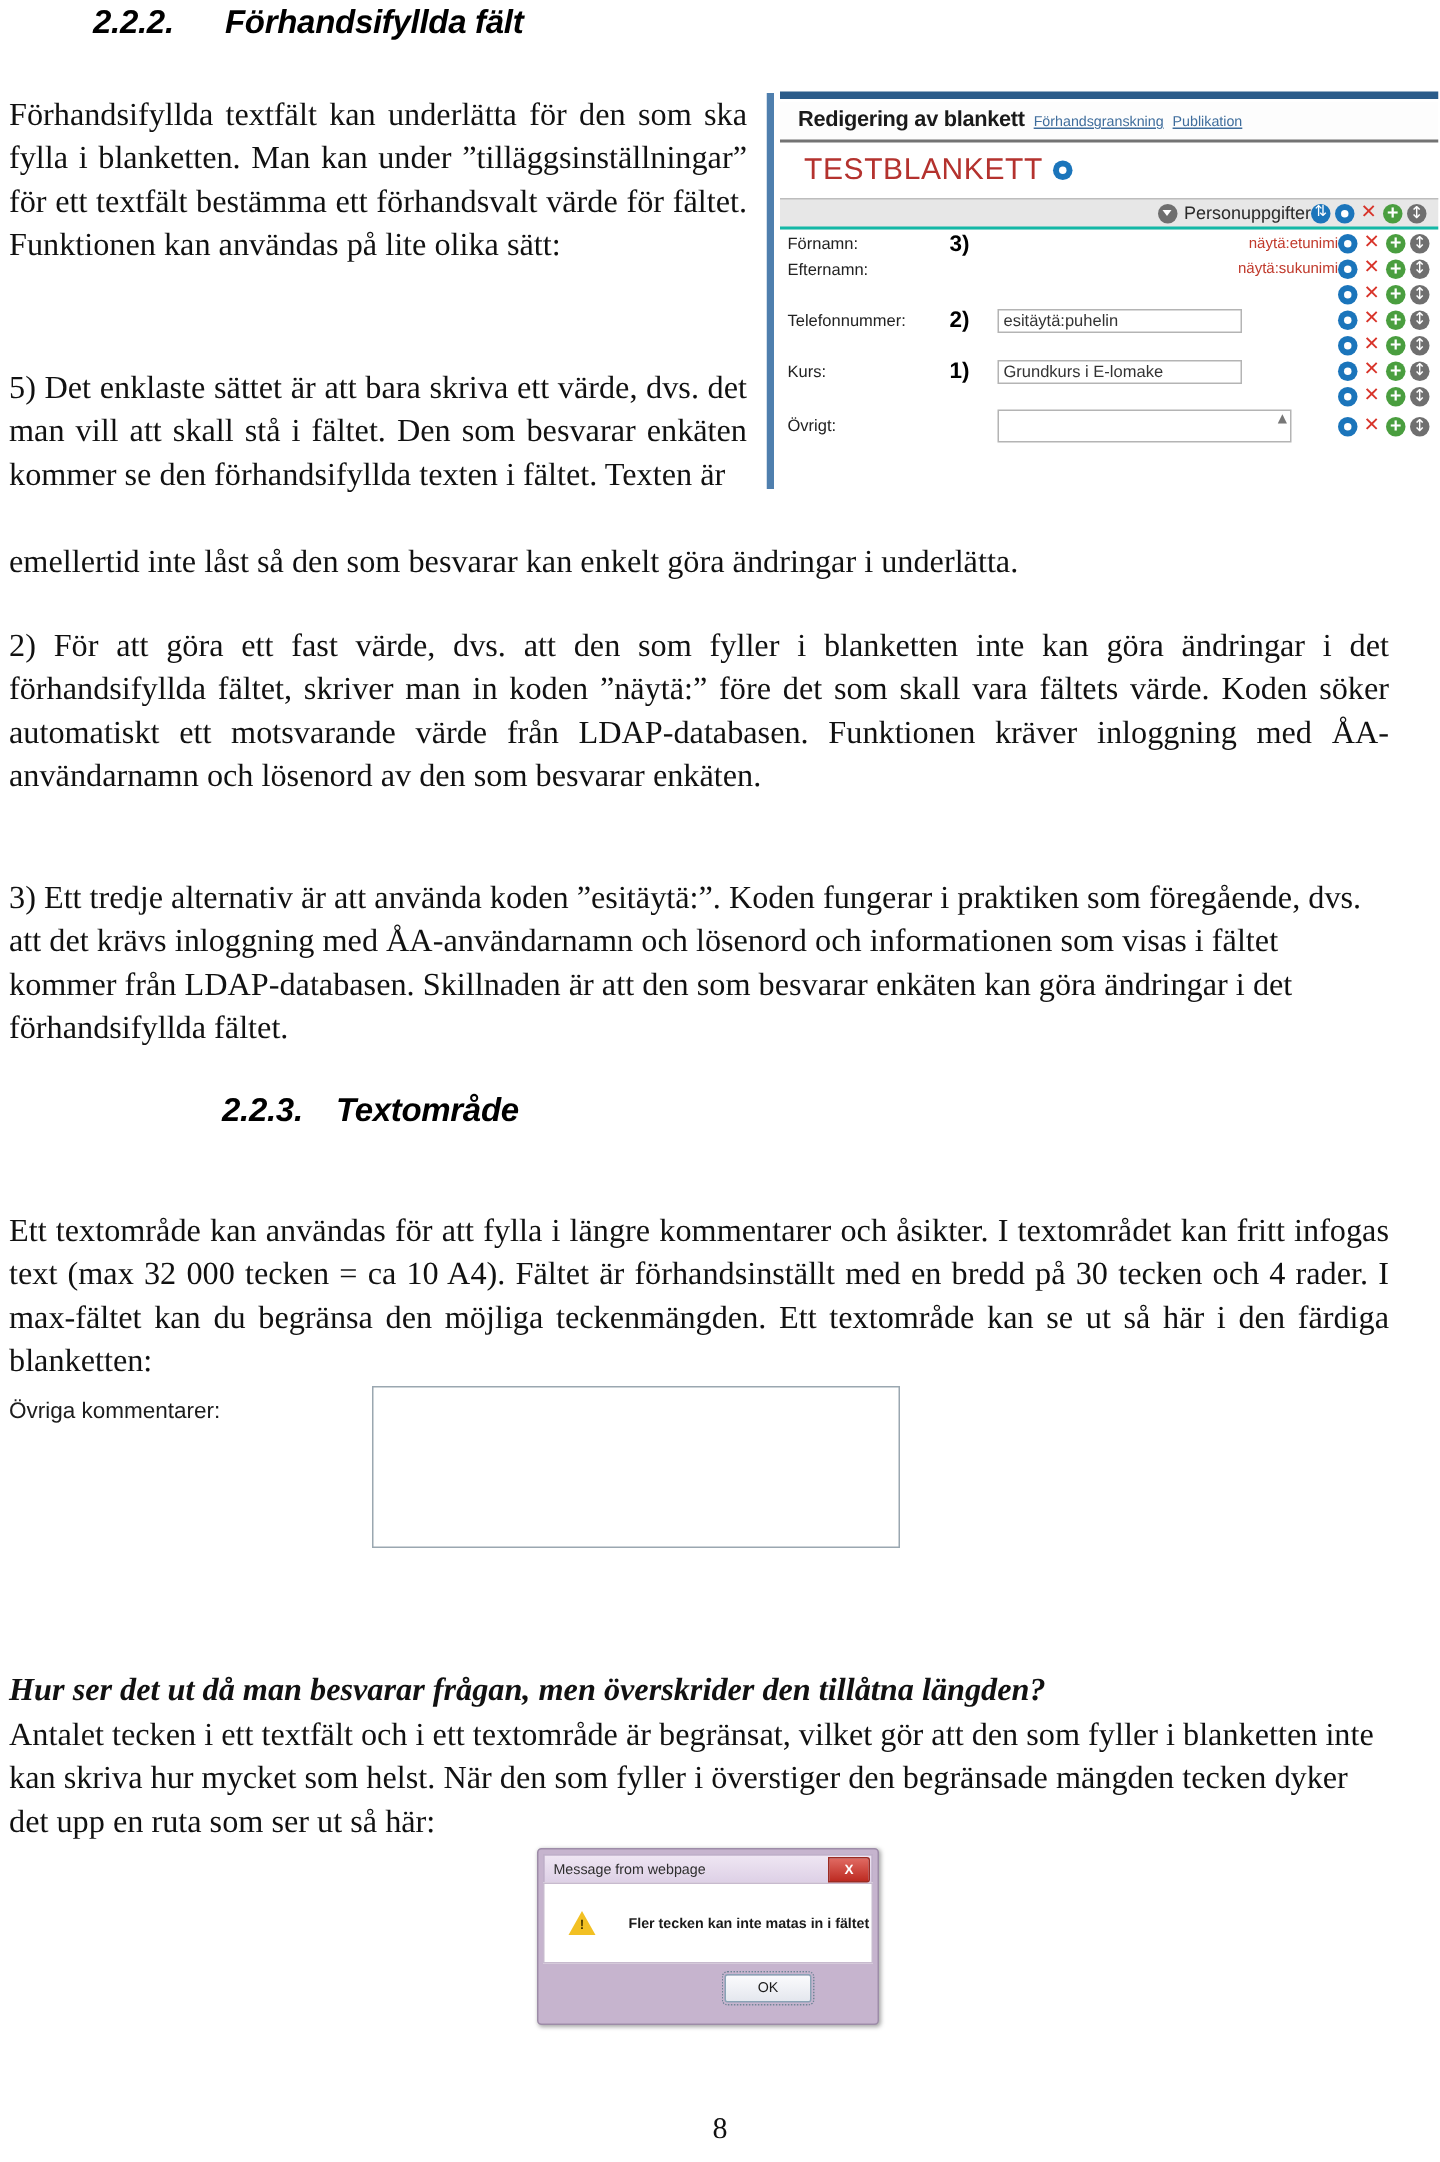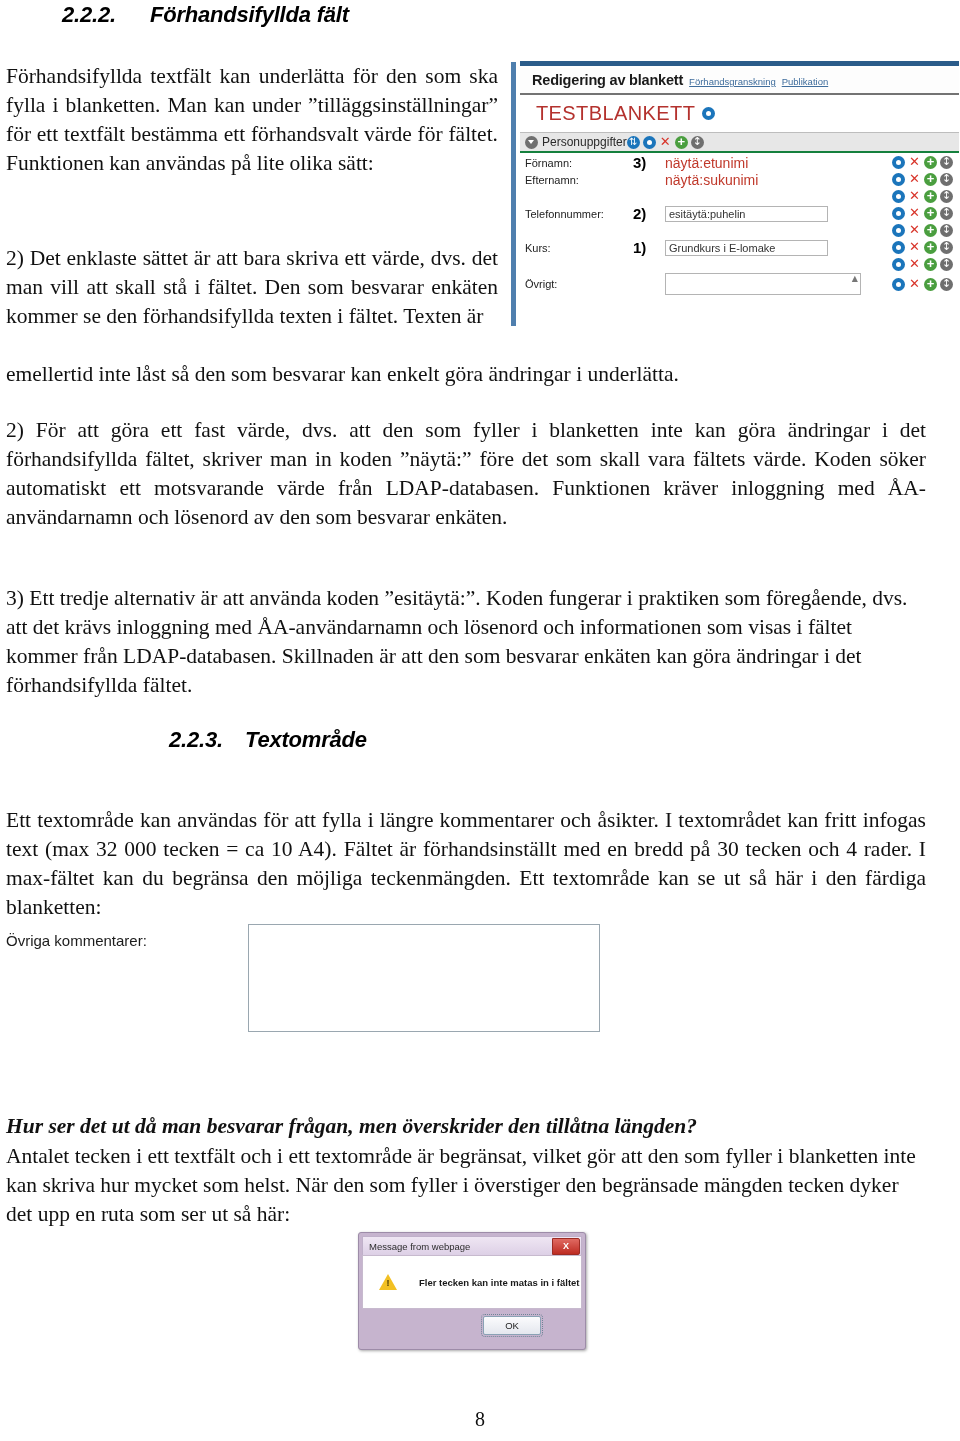--- a/index.html
+++ b/index.html
@@ -33,21 +33,21 @@
     display: flex;
     align-items: baseline;
   }
   .heading .num {
     width: 88px;
     flex: 0 0 88px;
   }
   .heading .ttl { white-space: pre; }
 
   #h222 { position: absolute; left: 62px; top: 2px; }
-  #h223 { position: absolute; left: 148px; top: 727px; margin-left: 21px; }
+  #h223 { position: absolute; left: 148px; top: 727px; }
   #h223 .num { width: 76px; flex: 0 0 76px; }
 
   
   .para {
     font-family: "Liberation Serif", serif;
     font-size: 21.5px;
     line-height: 29.2px;
     text-align: justify;
     color: #111;
   }
@@ -162,24 +162,24 @@
     color: #b4322e;
     letter-spacing: 0.4px;
     padding: 7px 0 7px 16px;
     display: flex;
     align-items: center;
     gap: 7px;
   }
   .shot-section {
     display: flex;
     align-items: center;
-    justify-content: flex-start;
+    justify-content: flex-end;
     background: #e7e7e7;
     border-top: 1px solid #bdbdbd;
-    border-bottom: 2px solid #15803d;
+    border-bottom: 2px solid #14b8a6;
     padding: 2px 8px 2px 5px;
   }
   .shot-section .sec-label {
     font-family: "Liberation Sans", sans-serif;
     font-size: 12px;
     color: #2a2a2a;
     display: flex;
     align-items: center;
     gap: 4px;
   }
@@ -304,23 +304,24 @@
     font-family: "Liberation Sans", sans-serif;
     font-size: 15px;
     font-weight: bold;
     color: #000;
     width: 32px;
     flex: 0 0 32px;
     text-align: left;
   }
   .f-value {
     font-family: "Liberation Sans", sans-serif;
-    font-size: 14px;
+    font-size: 10px;
     color: #c0392b;
     flex: 1 1 auto;
+    text-align: right;
   }
   .f-input {
     flex: 0 0 auto;
     height: 14px;
     border: 1px solid #b4b4b4;
     background: #fff;
     font-family: "Liberation Sans", sans-serif;
     font-size: 11px;
     color: #333;
     line-height: 14px;
@@ -491,21 +492,21 @@
 
 <div class="page">
 
   <div class="heading" id="h222">
     <span class="num">2.2.2.</span>
     <span class="ttl">Förhandsifyllda fält</span>
   </div>
 
   <p class="para" id="p-intro">Förhandsifyllda textfält kan underlätta för den som ska fylla i blanketten. Man kan under ”tilläggsinställningar” för ett textfält bestämma ett förhandsvalt värde för fältet. Funktionen kan användas på lite olika sätt:</p>
 
-  <p class="para" id="p-one">2) Det enklaste sättet är att bara skriva ett värde, dvs. det man vill att skall stå i fältet. Den som besvarar enkäten kommer se den förhandsifyllda texten i fältet. Texten är</p>
+  <p class="para" id="p-one">5) Det enklaste sättet är att bara skriva ett värde, dvs. det man vill att skall stå i fältet. Den som besvarar enkäten kommer se den förhandsifyllda texten i fältet. Texten är</p>
   <p class="para nojust" id="p-one-tail">emellertid inte låst så den som besvarar kan enkelt göra ändringar i underlätta.</p>
 
   <p class="para" id="p-two">2) För att göra ett fast värde, dvs. att den som fyller i blanketten inte kan göra ändringar i det förhandsifyllda fältet, skriver man in koden ”näytä:” före det som skall vara fältets värde. Koden söker automatiskt ett motsvarande värde från LDAP-databasen. Funktionen kräver inloggning med ÅA-användarnamn och lösenord av den som besvarar enkäten.</p>
 
   <p class="para nojust" id="p-three">3) Ett tredje alternativ är att använda koden ”esitäytä:”. Koden fungerar i praktiken som föregående, dvs. att det krävs inloggning med ÅA-användarnamn och lösenord och informationen som visas i fältet kommer från LDAP-databasen. Skillnaden är att den som besvarar enkäten kan göra ändringar i det förhandsifyllda fältet.</p>
 
   <div id="editor-shot">
     <div class="leftbar"></div>
     <div class="topbar"></div>
 

